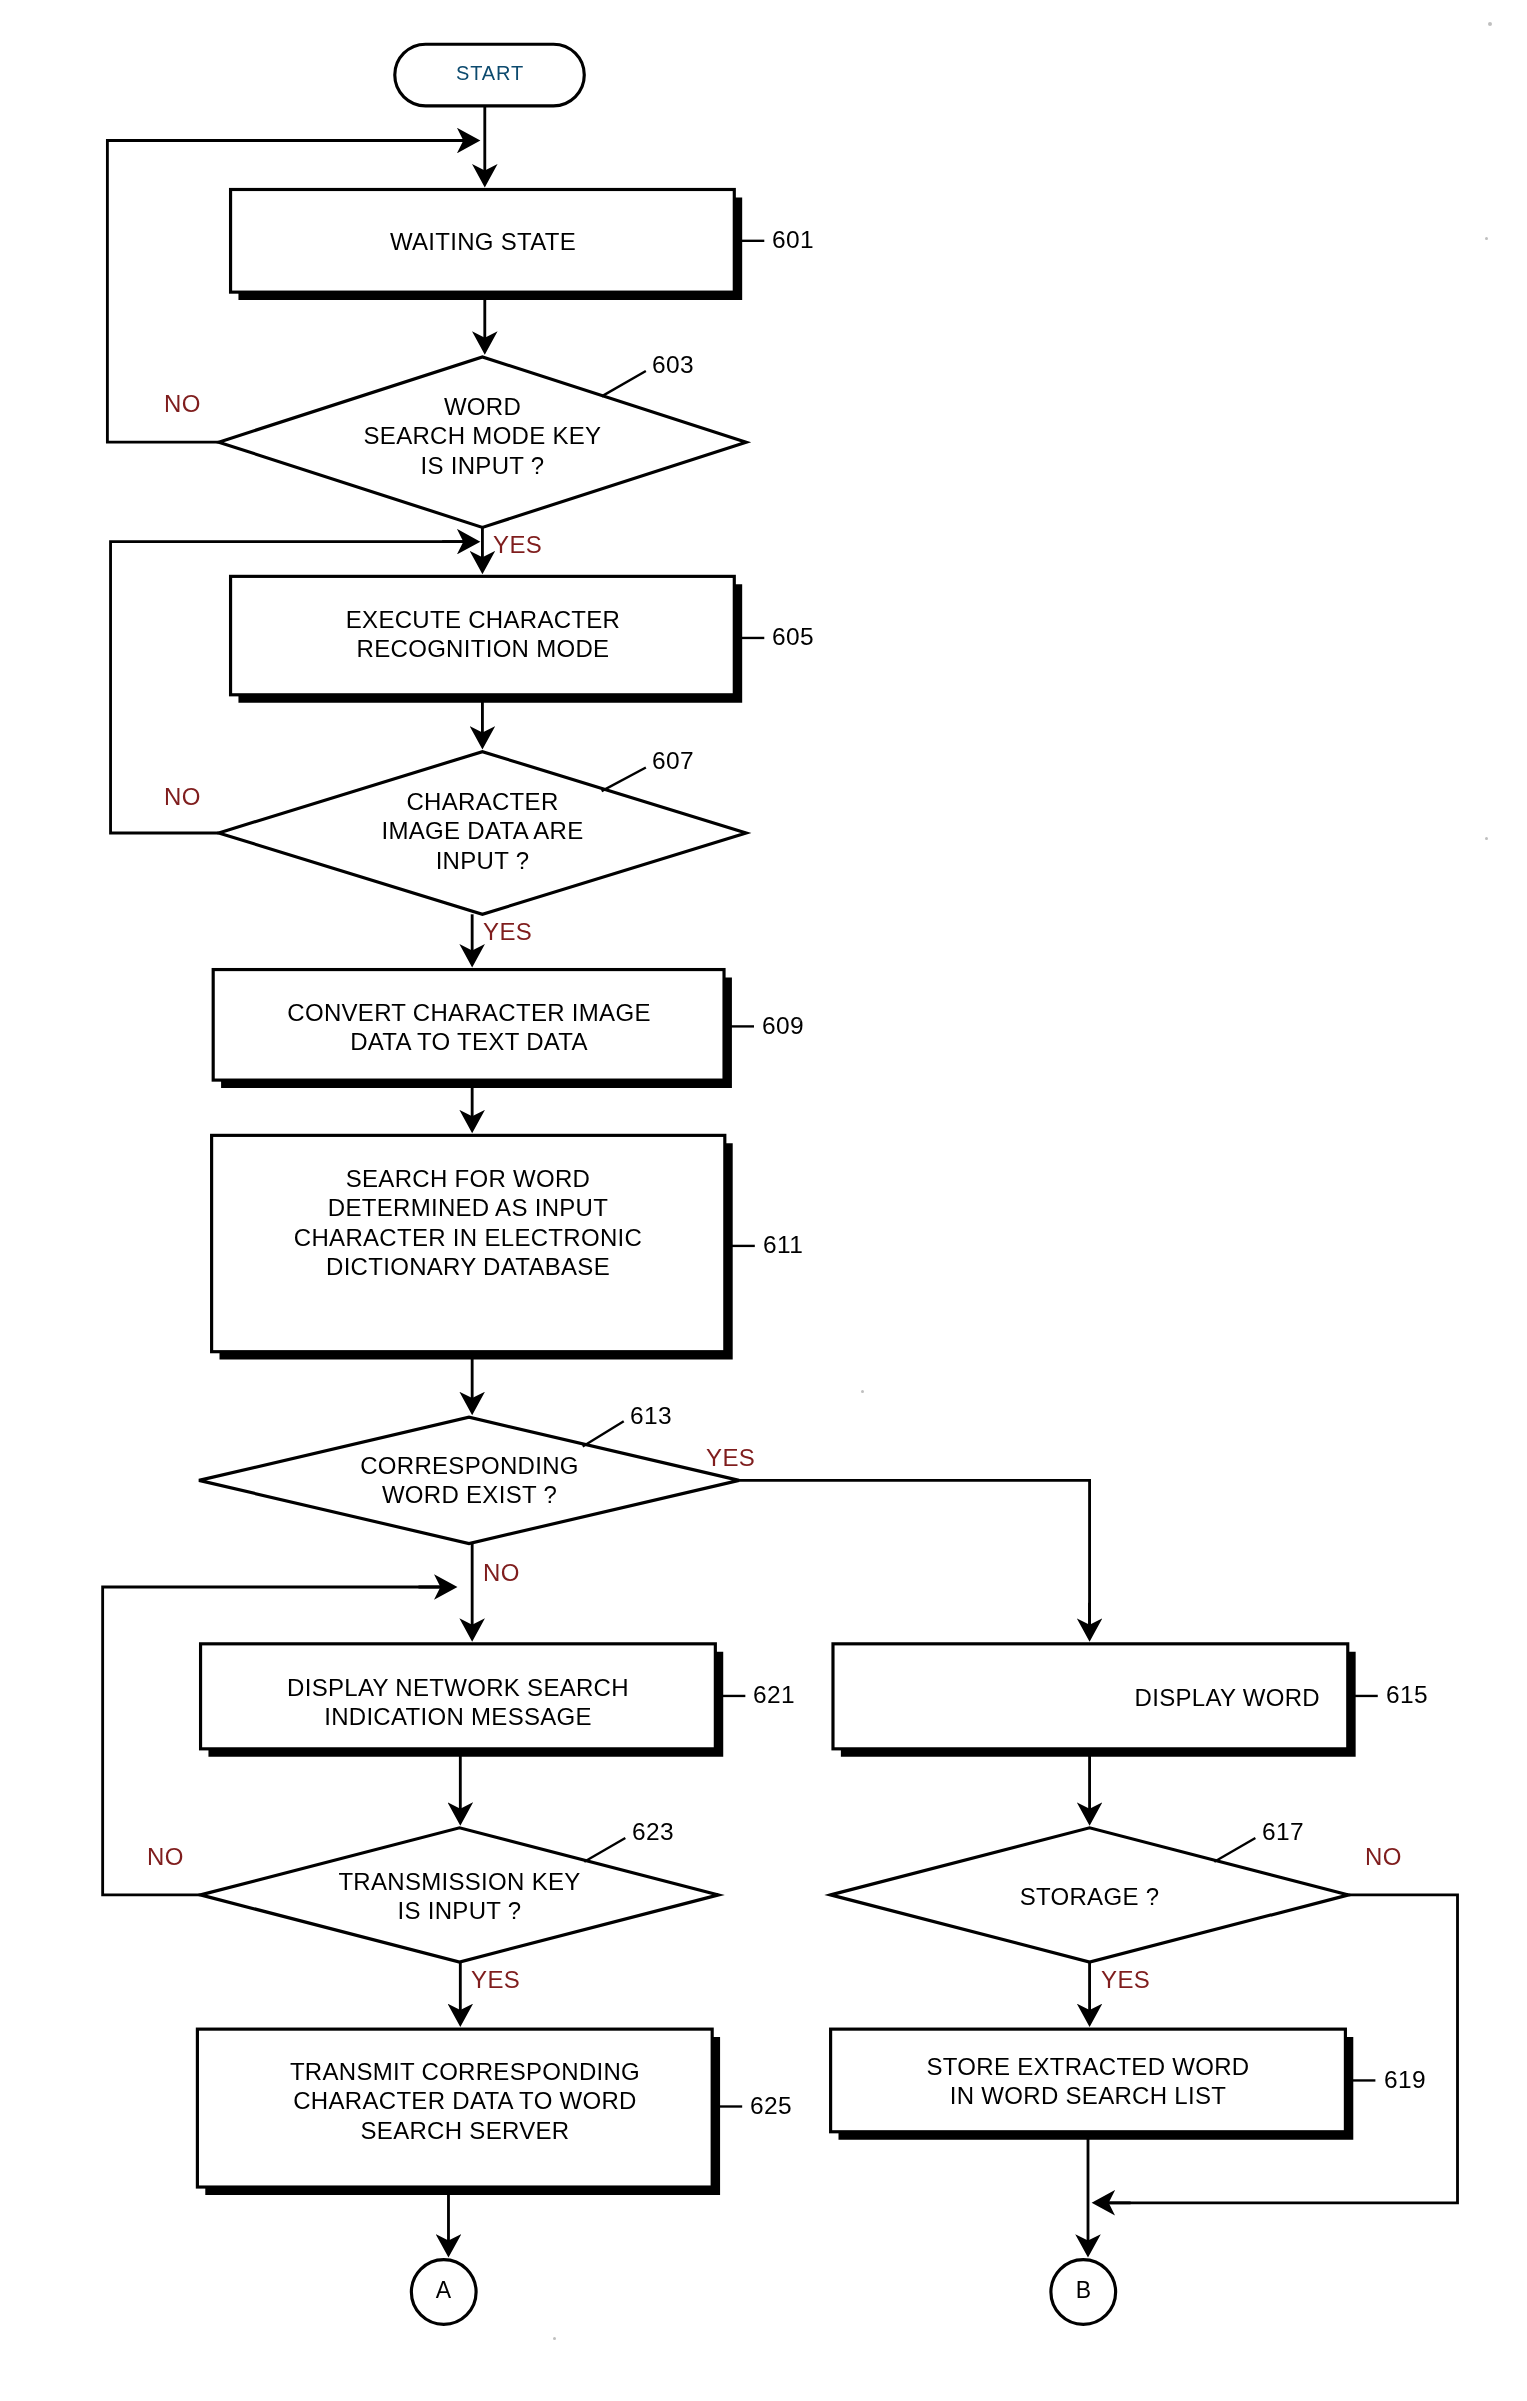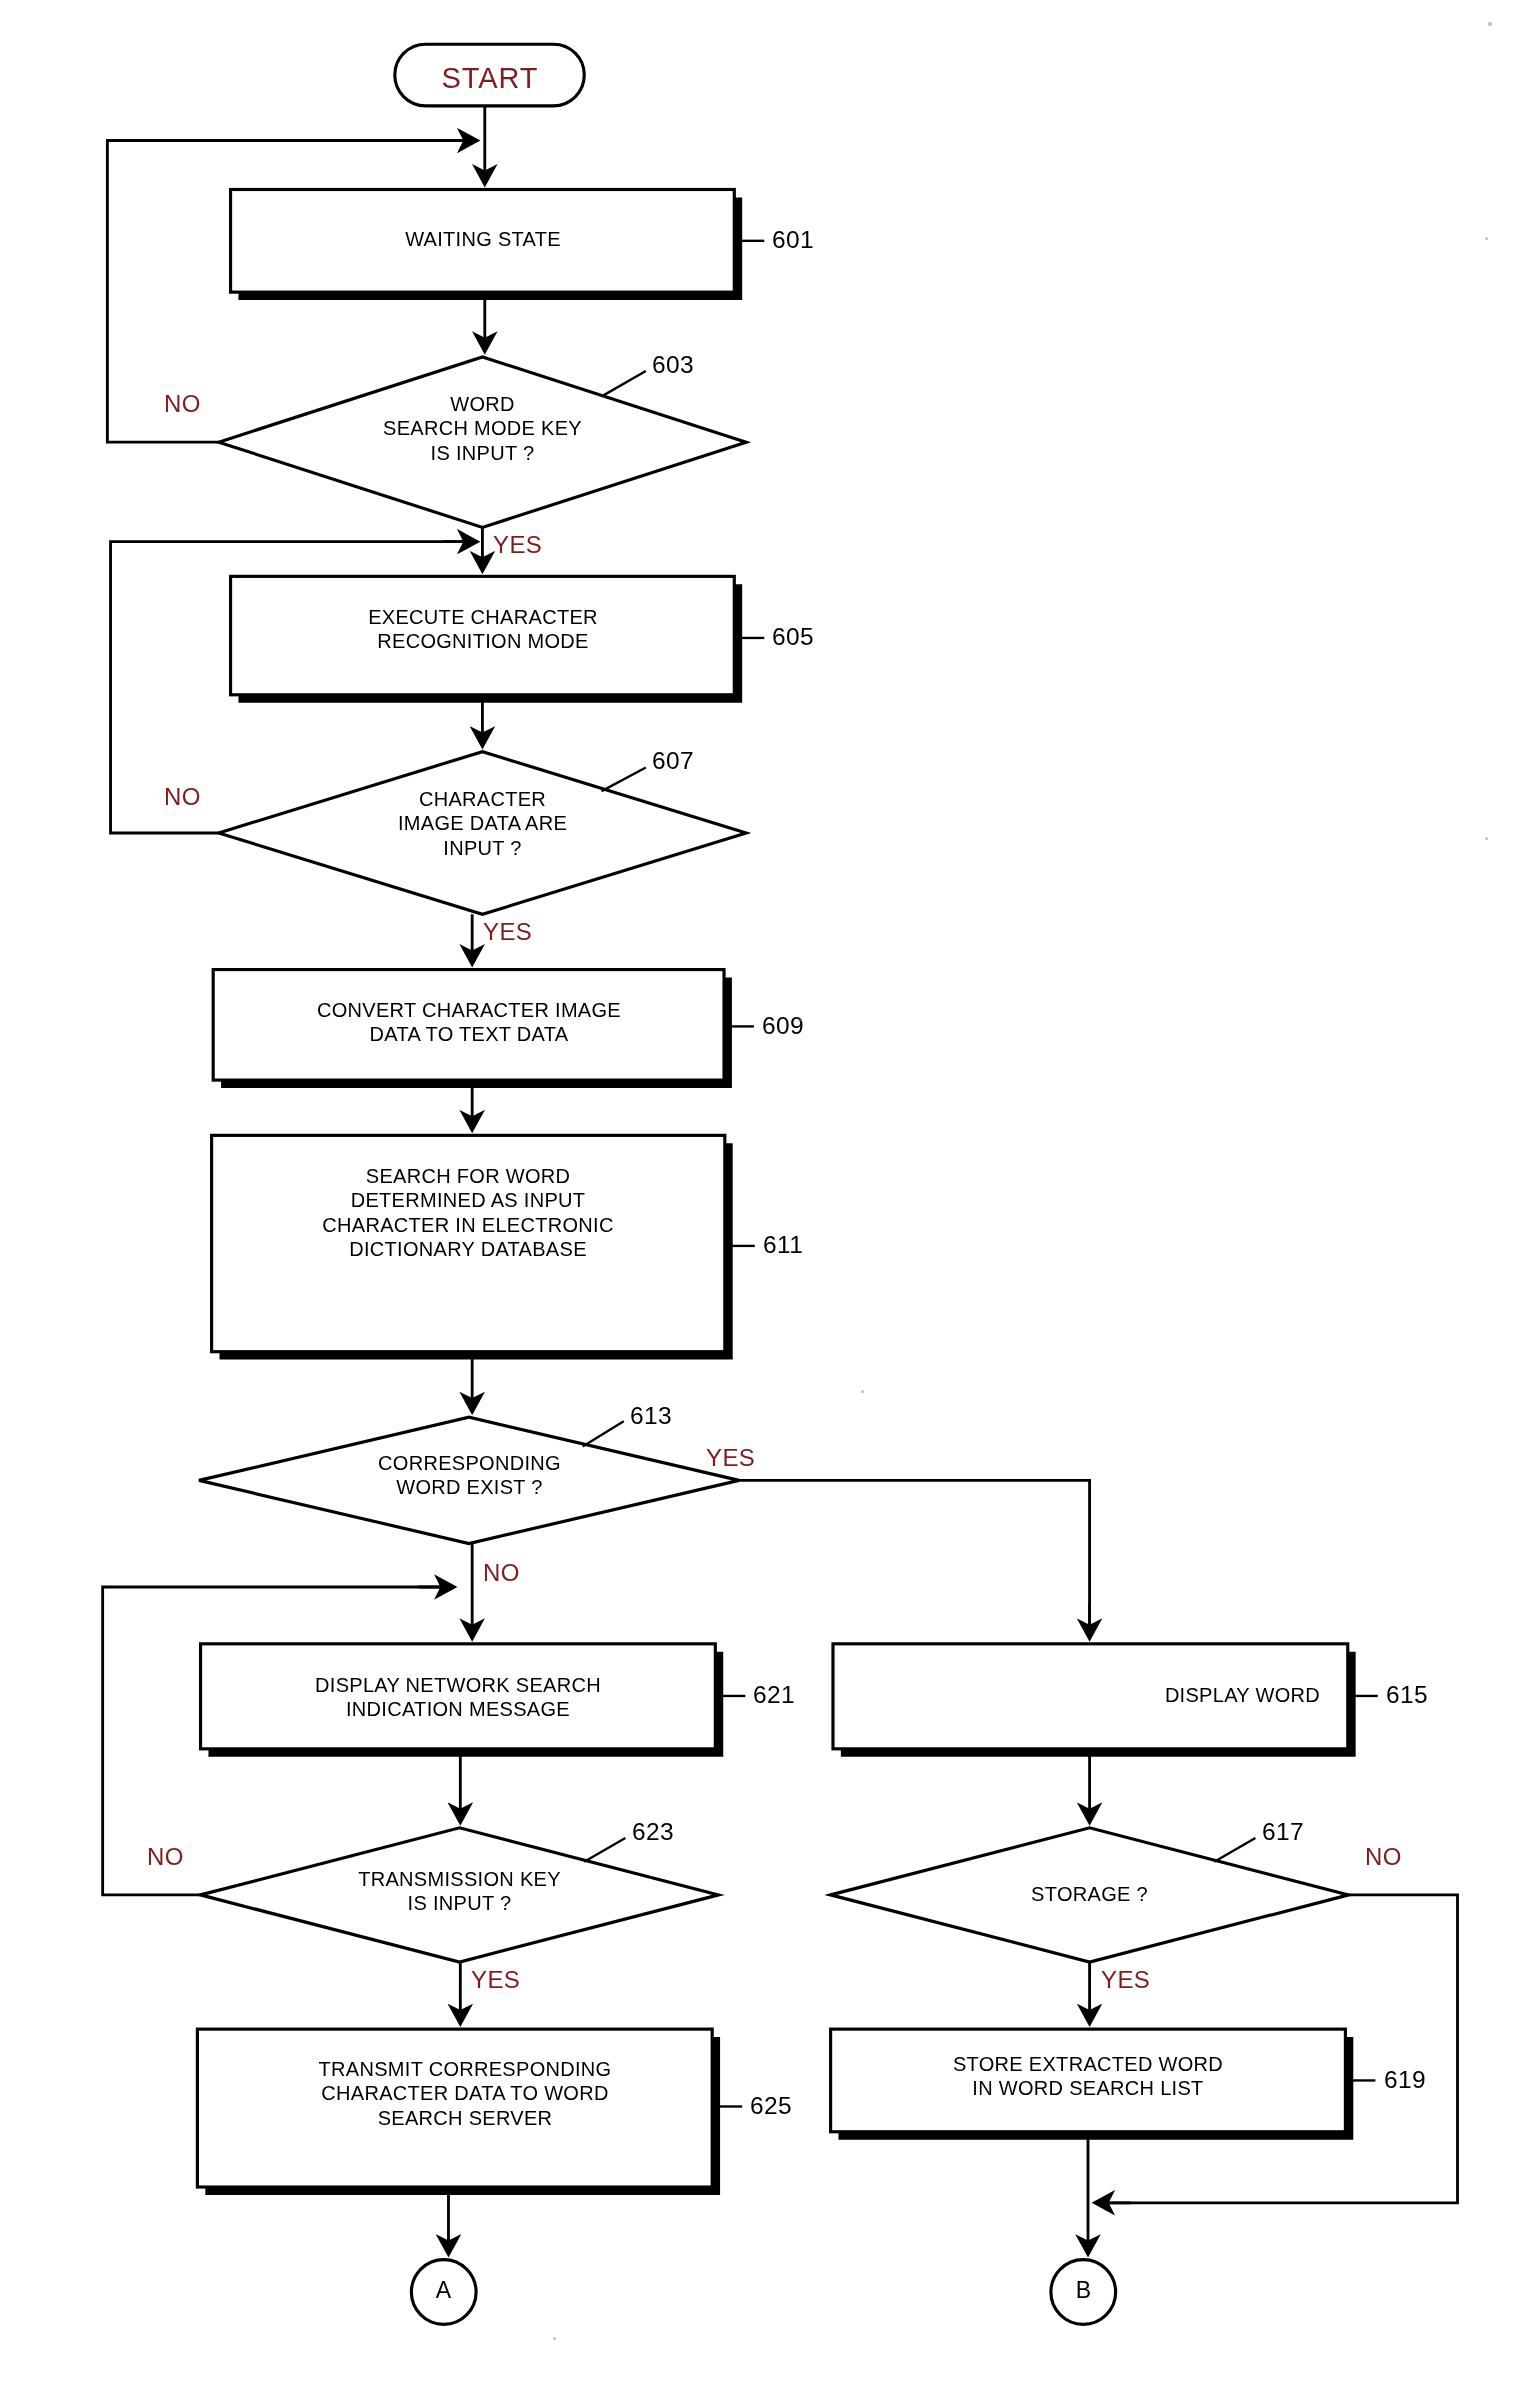--- a/index.html
+++ b/index.html
@@ -22,44 +22,44 @@
     position: absolute;
     left: 0;
     top: 0;
     width: 1527px;
     height: 2401px;
   }
   .node-text {
     position: absolute;
     text-align: center;
     line-height: 1.22;
-    font-size: 20px;
+    font-size: 24px;
     letter-spacing: 0.3px;
     color: #000;
     white-space: pre-line;
     pointer-events: none;
   }
   .ref-label {
     position: absolute;
     font-size: 24.5px;
     letter-spacing: 0.4px;
     color: #000;
   }
   .edge-label {
     position: absolute;
     font-size: 24px;
     letter-spacing: 0.4px;
     color: #7f1d1d;
   }
   .term-text {
     position: absolute;
-    font-size: 29px;
+    font-size: 20px;
     letter-spacing: 0.9px;
     text-align: center;
-    color: #7f1d1d;
+    color: #0c4a6e;
   }
   .conn-text {
     position: absolute;
     font-size: 23px;
     text-align: center;
     color: #000;
   }
   .specks {
     position: absolute;
     background: #8a8a8a;

